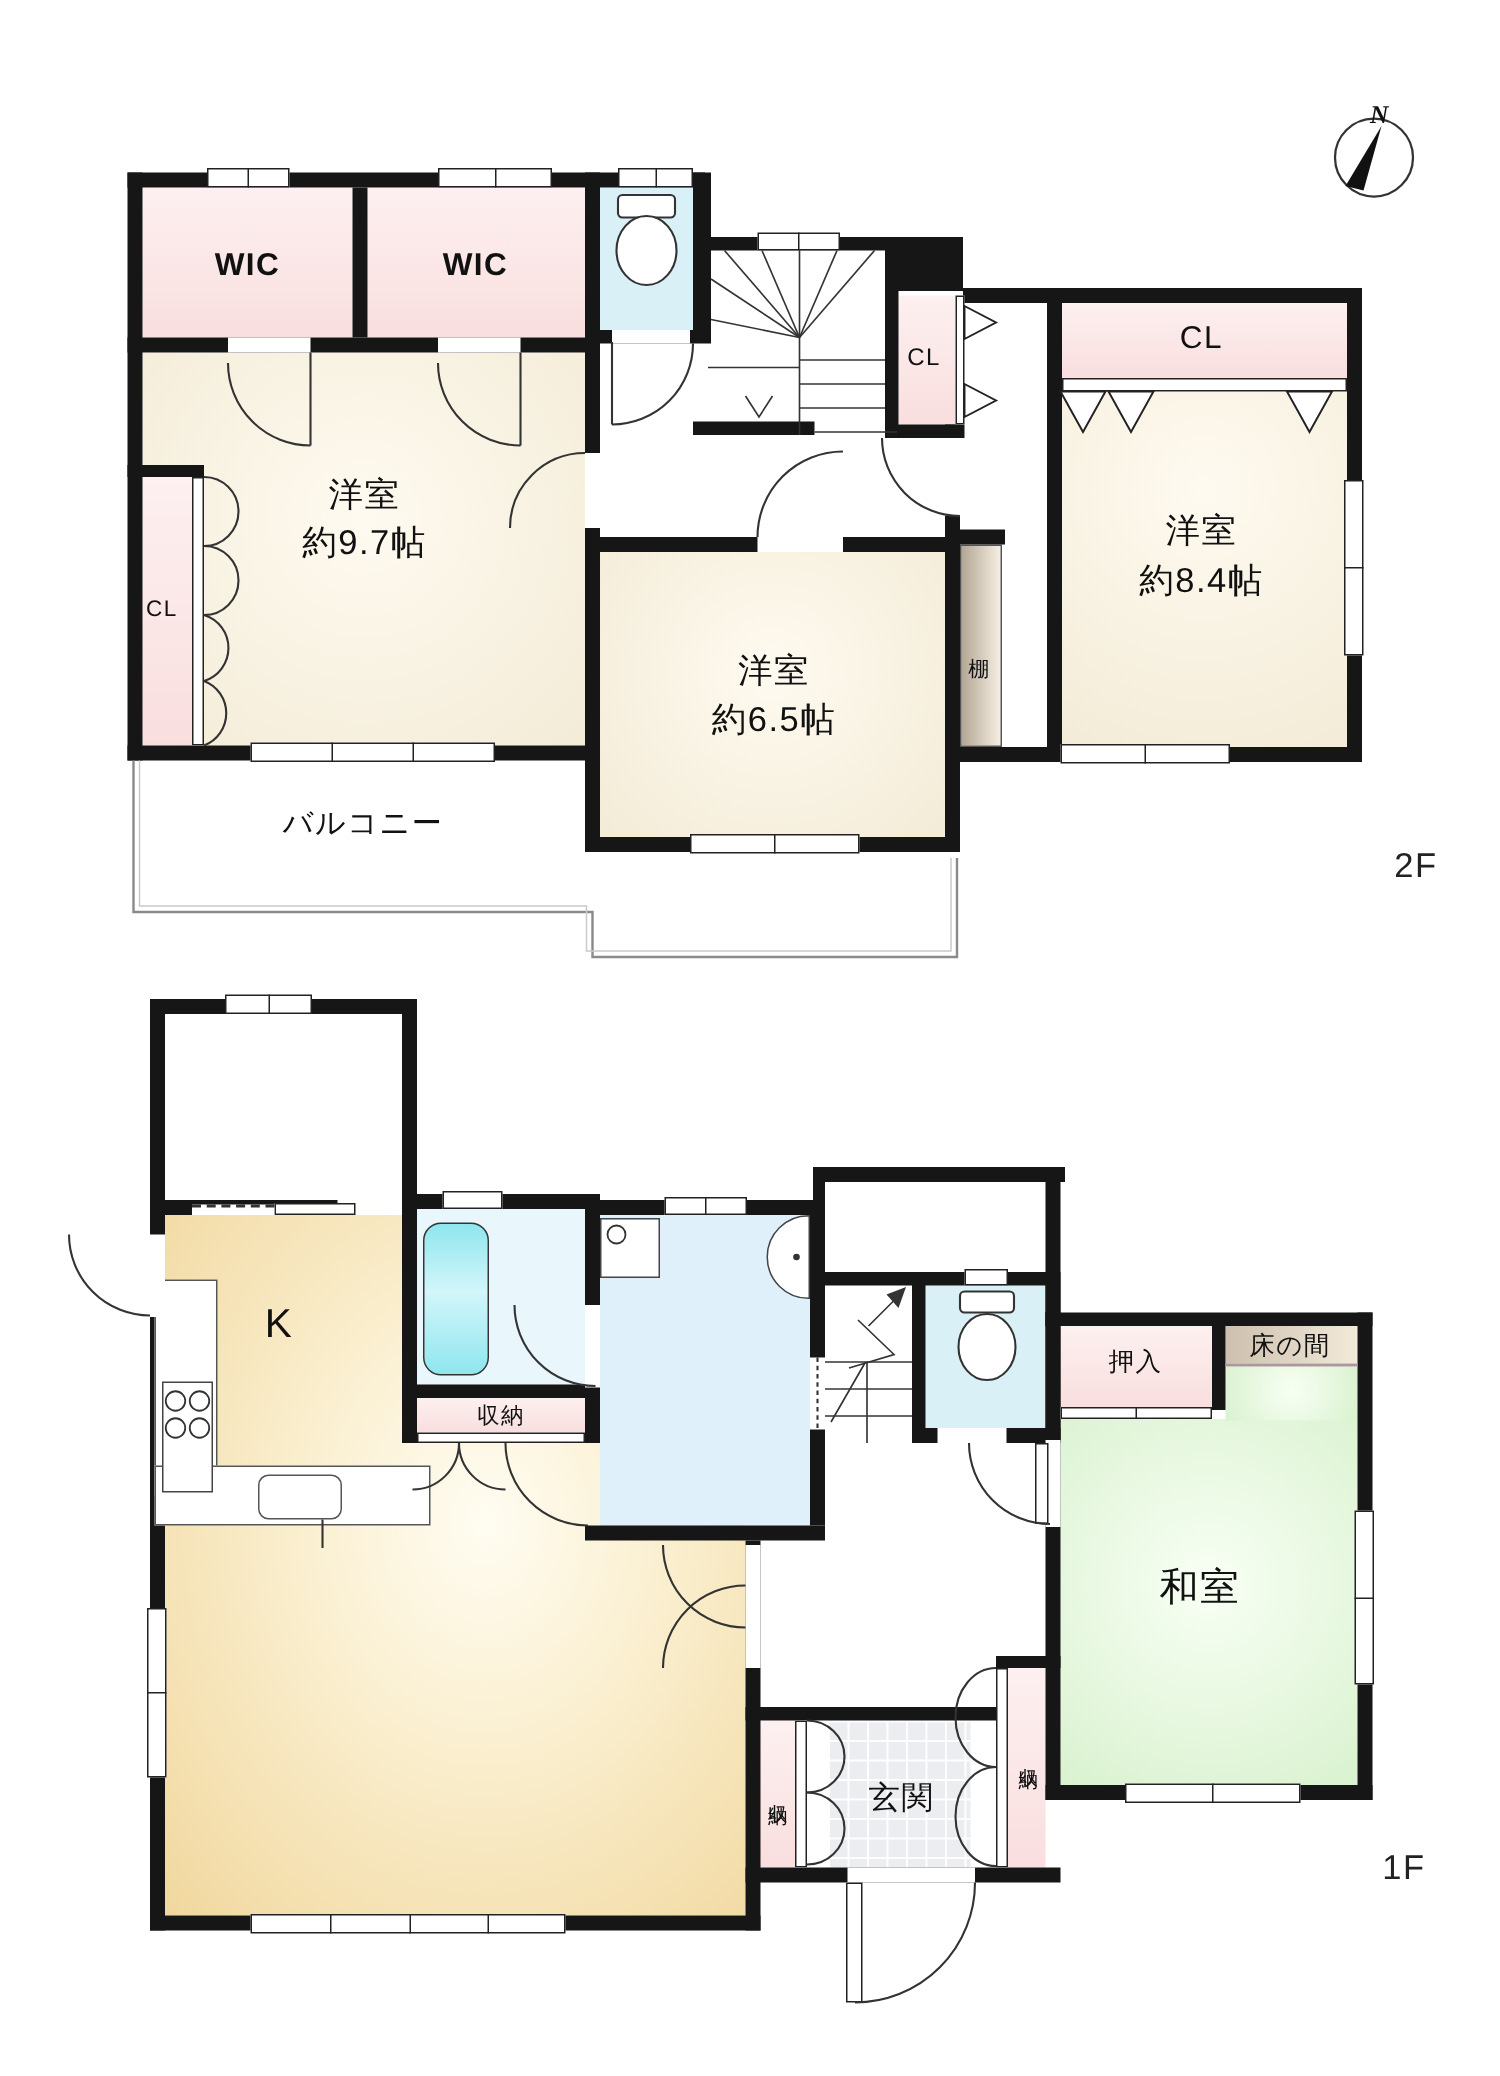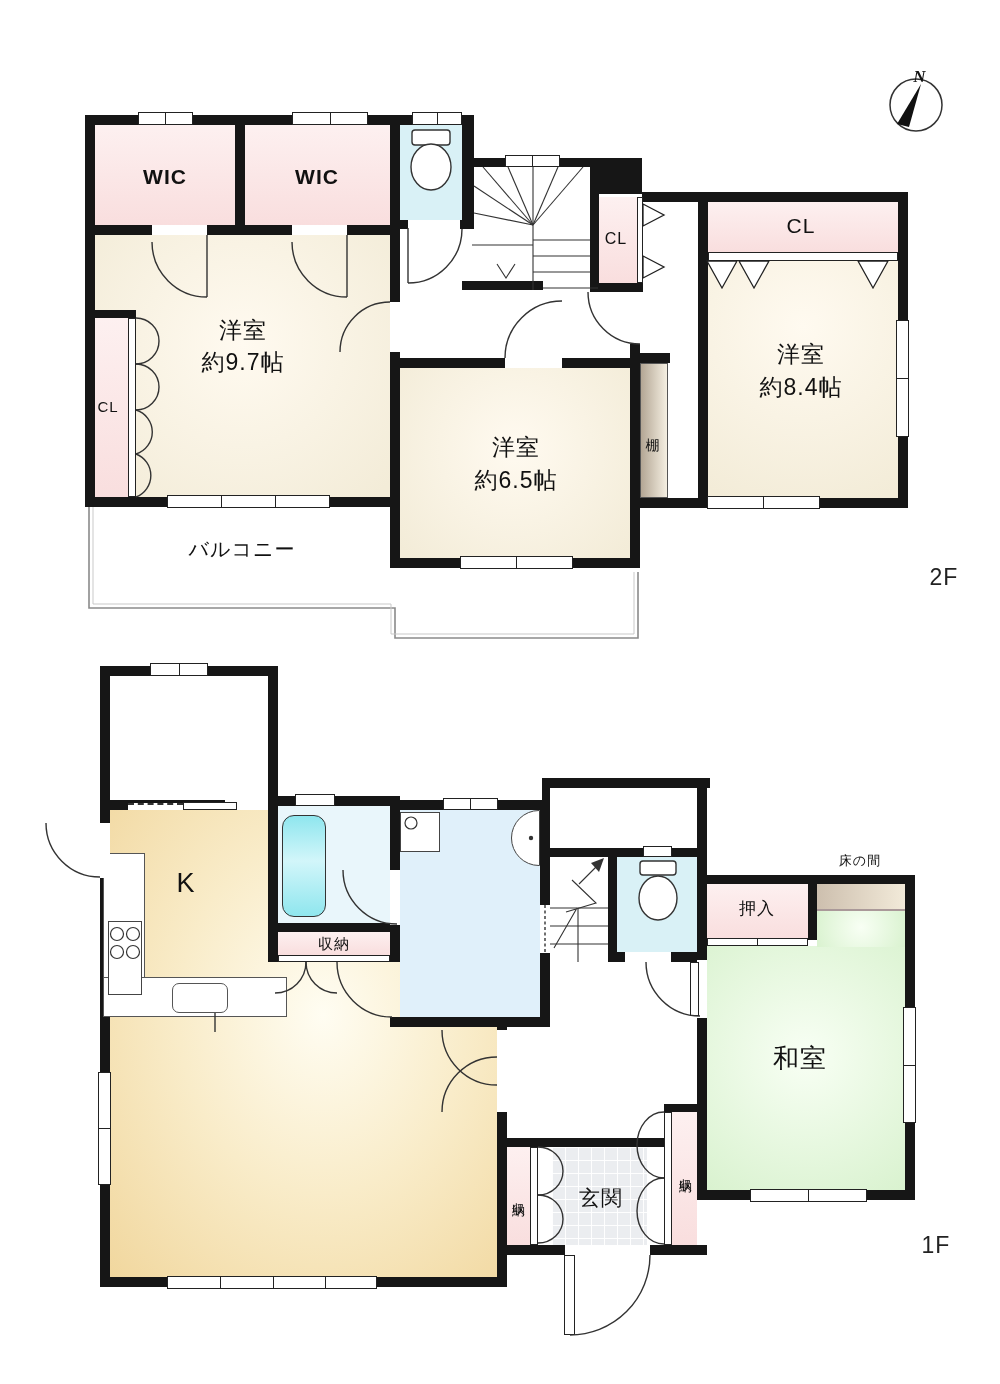--- a/index.html
+++ b/index.html
@@ -301,20 +301,20 @@
   <div class="lbl" style="left:801px;top:354px;font-size:23px">洋室</div>
   <div class="lbl" style="left:801px;top:387px;font-size:23px">約8.4帖</div>
   <div class="lbl vlbl" style="left:653px;top:428px;font-size:14px">棚</div>
   <div class="lbl" style="left:242px;top:549px;font-size:20px">バルコニー</div>
   <div class="lbl" style="left:944px;top:577px;font-size:23px;color:#222">2F</div>
   <div class="lbl" style="left:920px;top:77px;font-size:17px;font-style:italic;font-family:'Liberation Serif',serif;font-weight:700">N</div>
 
   <div class="lbl" style="left:186px;top:883px;font-size:27px">K</div>
   <div class="lbl" style="left:334px;top:944px;font-size:15px">収納</div>
   <div class="lbl" style="left:757px;top:908px;font-size:17px">押入</div>
-  <div class="lbl" style="left:860px;top:861px;font-size:13px">床の間</div>
+  <div class="lbl" style="left:860px;top:897px;font-size:17px">床の間</div>
   <div class="lbl" style="left:800px;top:1058px;font-size:26px">和室</div>
   <div class="lbl vlbl" style="left:685px;top:1170px;font-size:13px">収納</div>
   <div class="lbl vlbl" style="left:518px;top:1194px;font-size:13px">収納</div>
   <div class="lbl" style="left:601px;top:1198px;font-size:21px">玄関</div>
   <div class="lbl" style="left:936px;top:1245px;font-size:23px;color:#222">1F</div>
 
 </div>
 
 </body></html>

